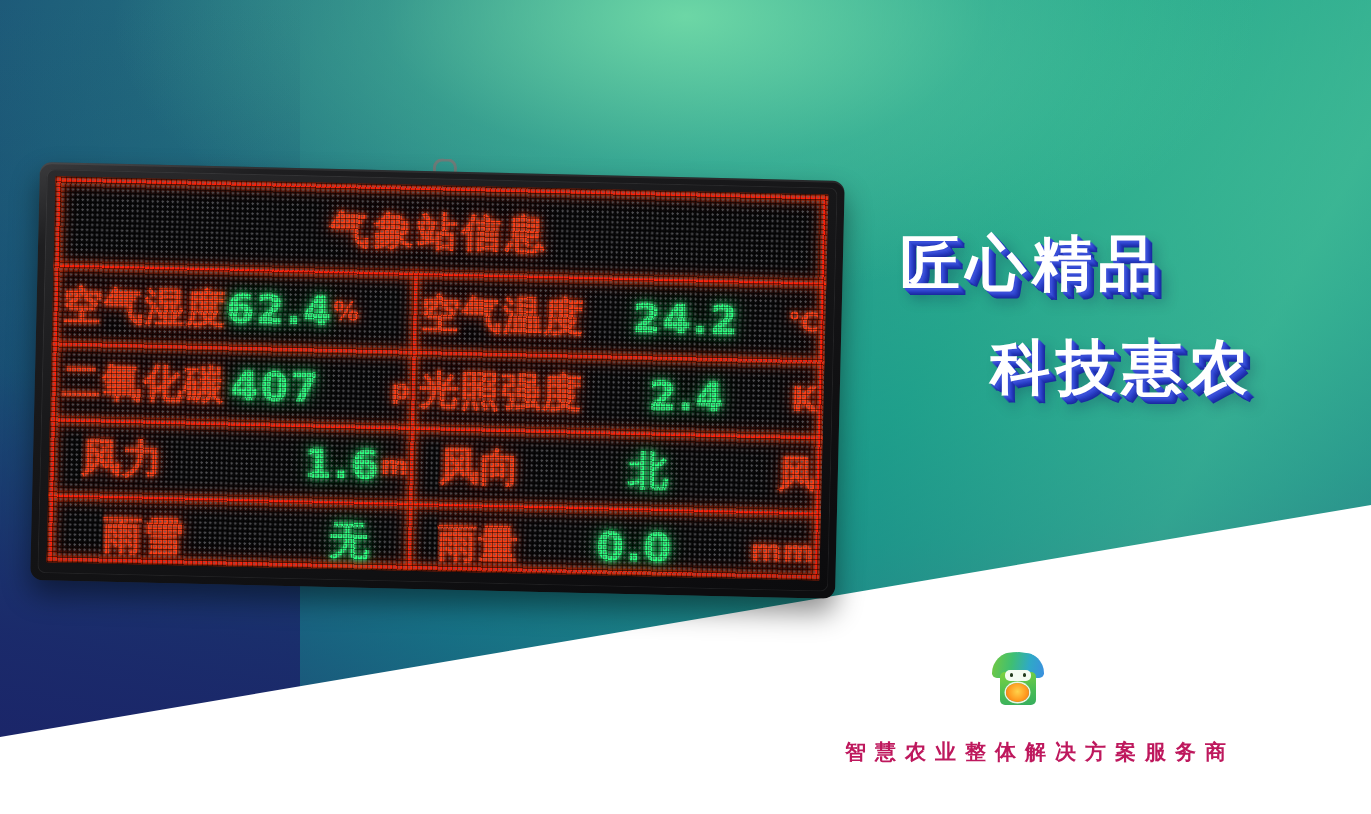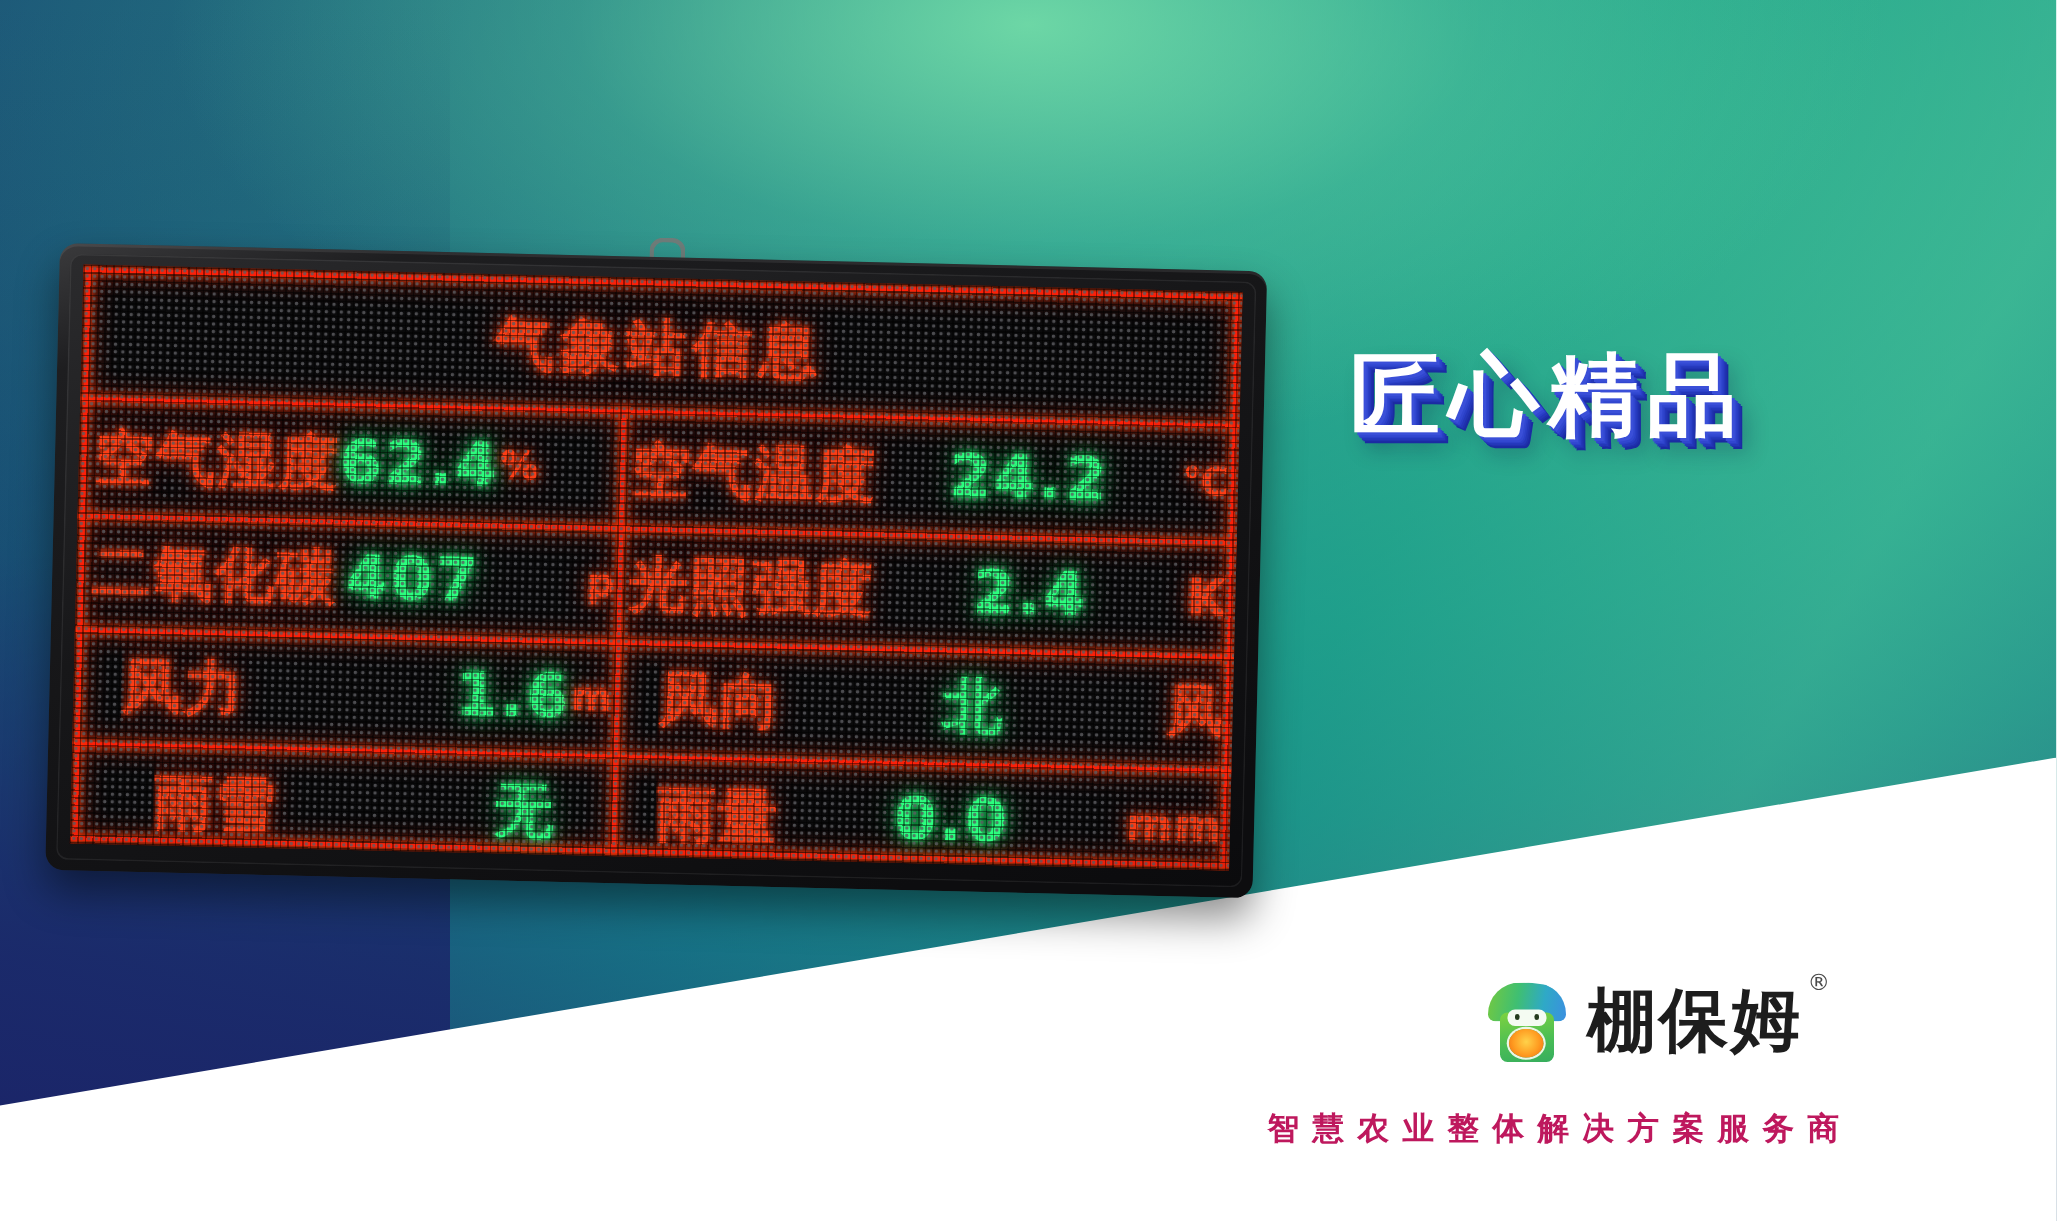--- a/index.html
+++ b/index.html
@@ -272,31 +272,28 @@
 
       </div>
 
       <div class="dots"></div>
       <div class="scan"></div>
       <div class="vig"></div>
     </div>
   </div>
 
   <div class="slogan l1">匠心精品</div>
+  <div class="slogan l2">科技惠农</div>
 
   <div class="brand">
     <div class="logo-mark">
       <div class="logo-roof"></div>
       <div class="logo-house"></div>
       <div class="logo-face"></div>
       <div class="logo-eye a"></div>
       <div class="logo-eye b"></div>
       <div class="logo-badge"></div>
     </div>
-    <div class="brand-name">
-      <span>棚保姆</span>
-      <span class="brand-reg">®</span>
-    </div>
   </div>
 
   <div class="tagline">智慧农业整体解决方案服务商</div>
 
 </div>
 
 </body></html>

